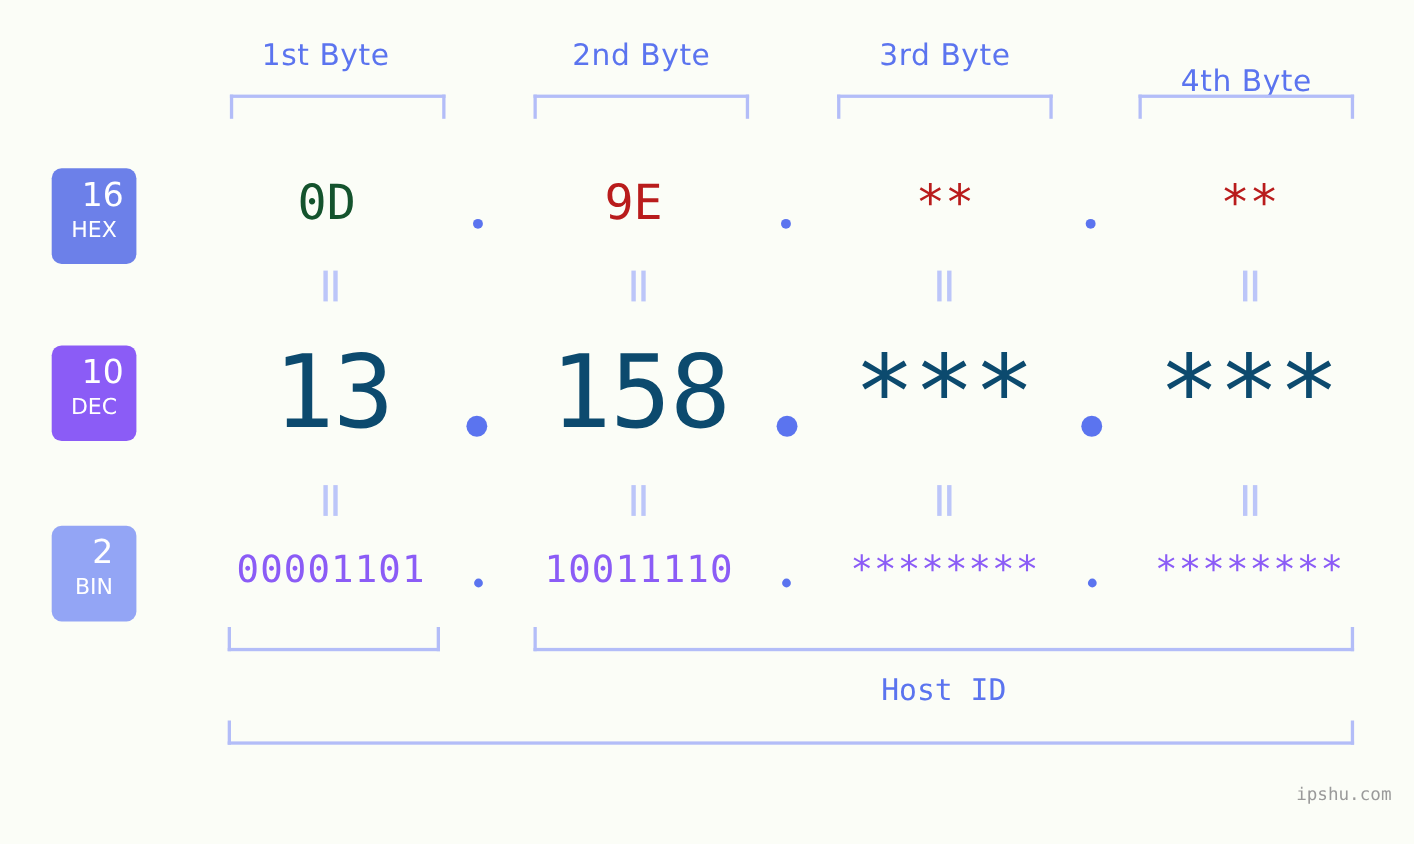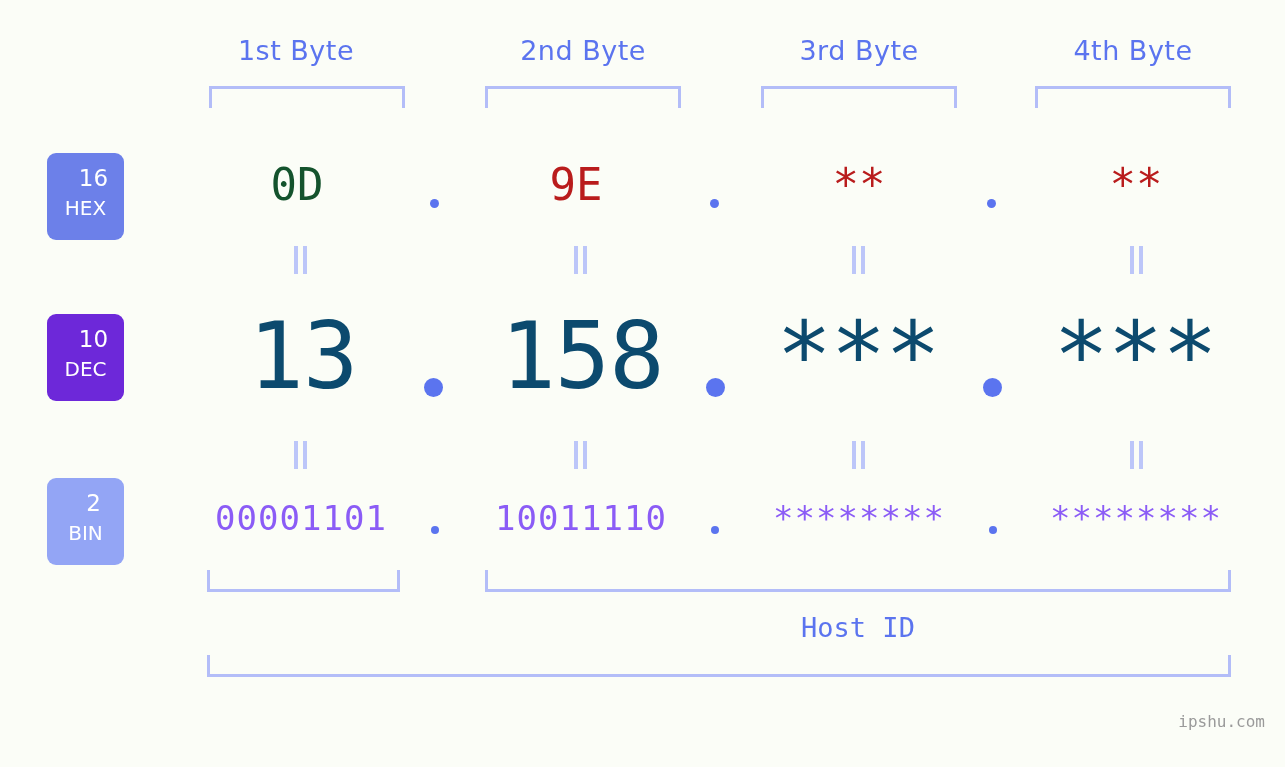--- a/index.html
+++ b/index.html
@@ -61,33 +61,33 @@
     width: 77px;
     border-radius: 9px;
     text-align: center;
     color: #ffffff;
     font-family: "DejaVu Sans", sans-serif;
     box-sizing: border-box;
     padding-top: 6px;
   }
   .badge .num {
     display: block;
-    font-size: 23px;
+    font-size: 30px;
     line-height: 38px;
     font-weight: 400;
     padding-left: 16px;
   }
   .badge .nm {
     display: block;
     font-size: 20px;
     line-height: 23px;
     font-weight: 400;
   }
   .badge-hex { top: 153px; height: 87px; background: #6c80e9; }
-  .badge-dec { top: 314px; height: 87px; background: #6d28d9; }
+  .badge-dec { top: 314px; height: 87px; background: #8b5cf6; }
   .badge-bin { top: 478px; height: 87px; background: #93a5f5; }
 
   
   .cell {
     position: absolute;
     text-align: center;
     font-family: "DejaVu Sans Mono", monospace;
     white-space: nowrap;
   }
   .row-hex .cell {
@@ -178,21 +178,21 @@
 
   <div class="byte-label" style="left:198px; width:196px;">
     <span>1st Byte</span>
   </div>
   <div class="byte-label" style="left:485px; width:196px;">
     <span>2nd Byte</span>
   </div>
   <div class="byte-label" style="left:761px; width:196px;">
     <span>3rd Byte</span>
   </div>
-  <div class="byte-label" style="left:1035px; width:196px;">
+  <div class="byte-label" style="left:1035px; width:196px;margin-top:24px;">
     <span>4th Byte</span>
   </div>
 
   <div class="bracket-top" style="left:209px; top:86px; width:196px;"></div>
   <div class="bracket-top" style="left:485px; top:86px; width:196px;"></div>
   <div class="bracket-top" style="left:761px; top:86px; width:196px;"></div>
   <div class="bracket-top" style="left:1035px; top:86px; width:196px;"></div>
 
   <div class="badge badge-hex">
     <span class="num">16</span>

